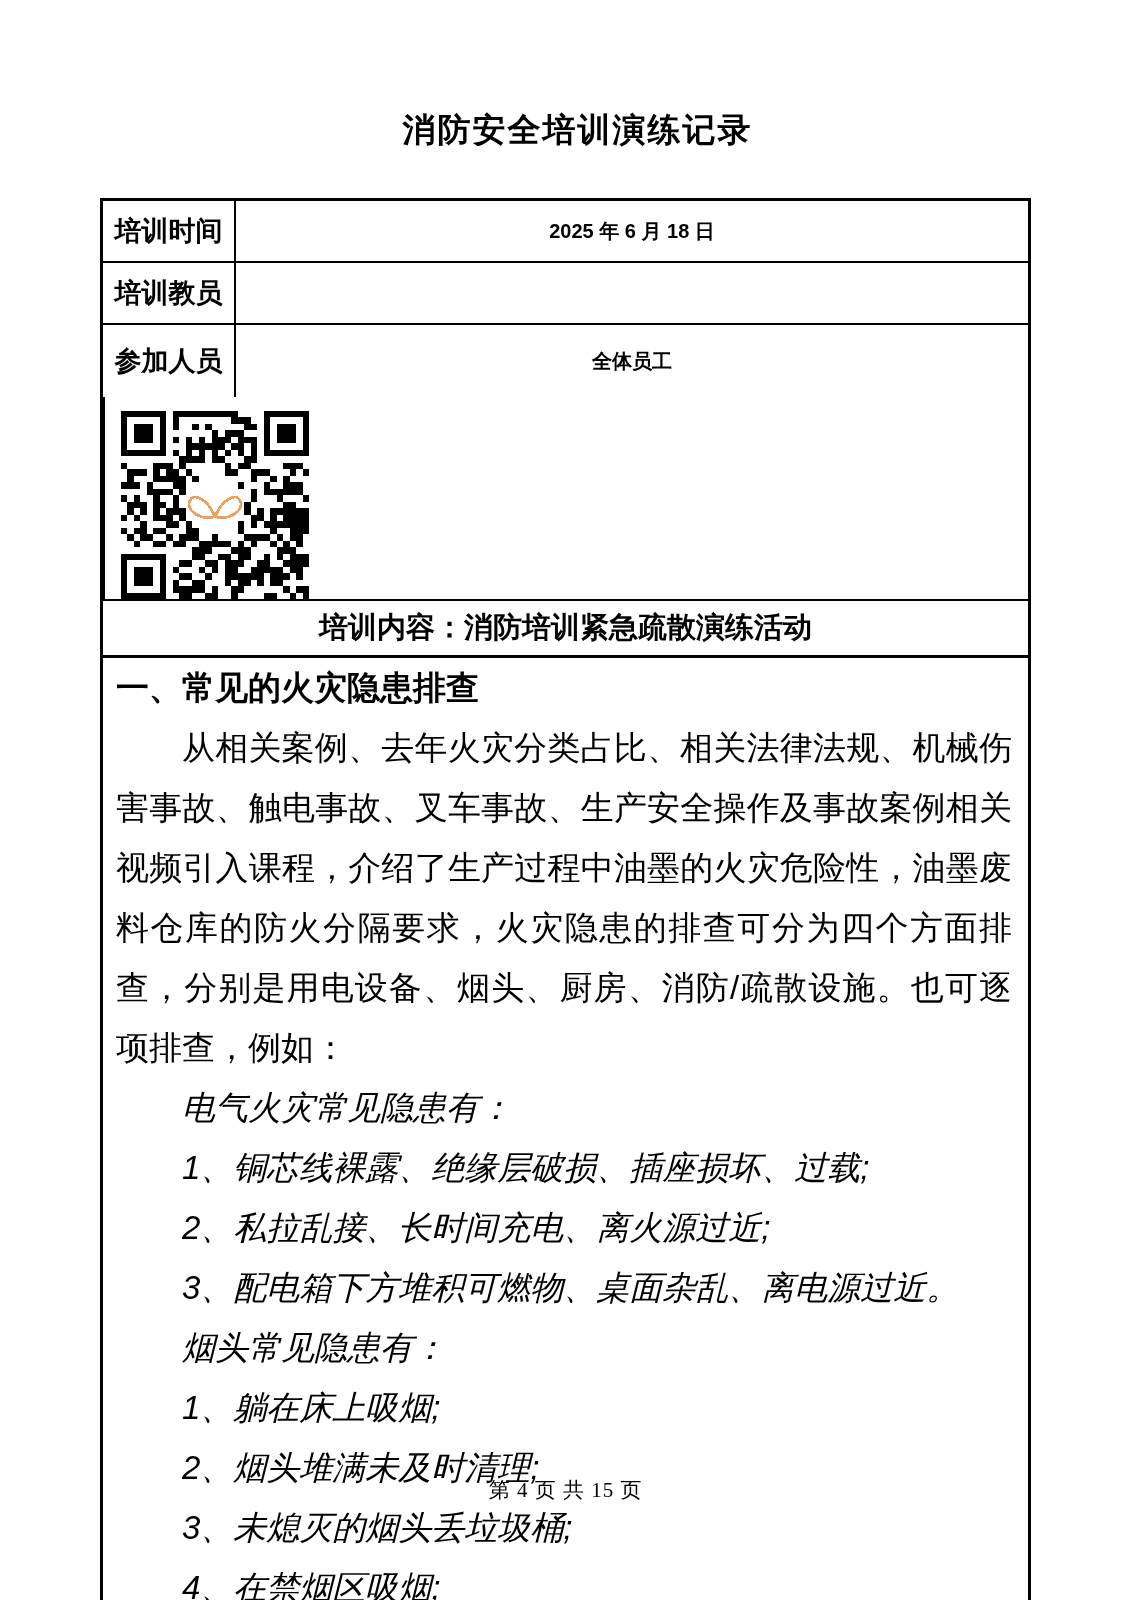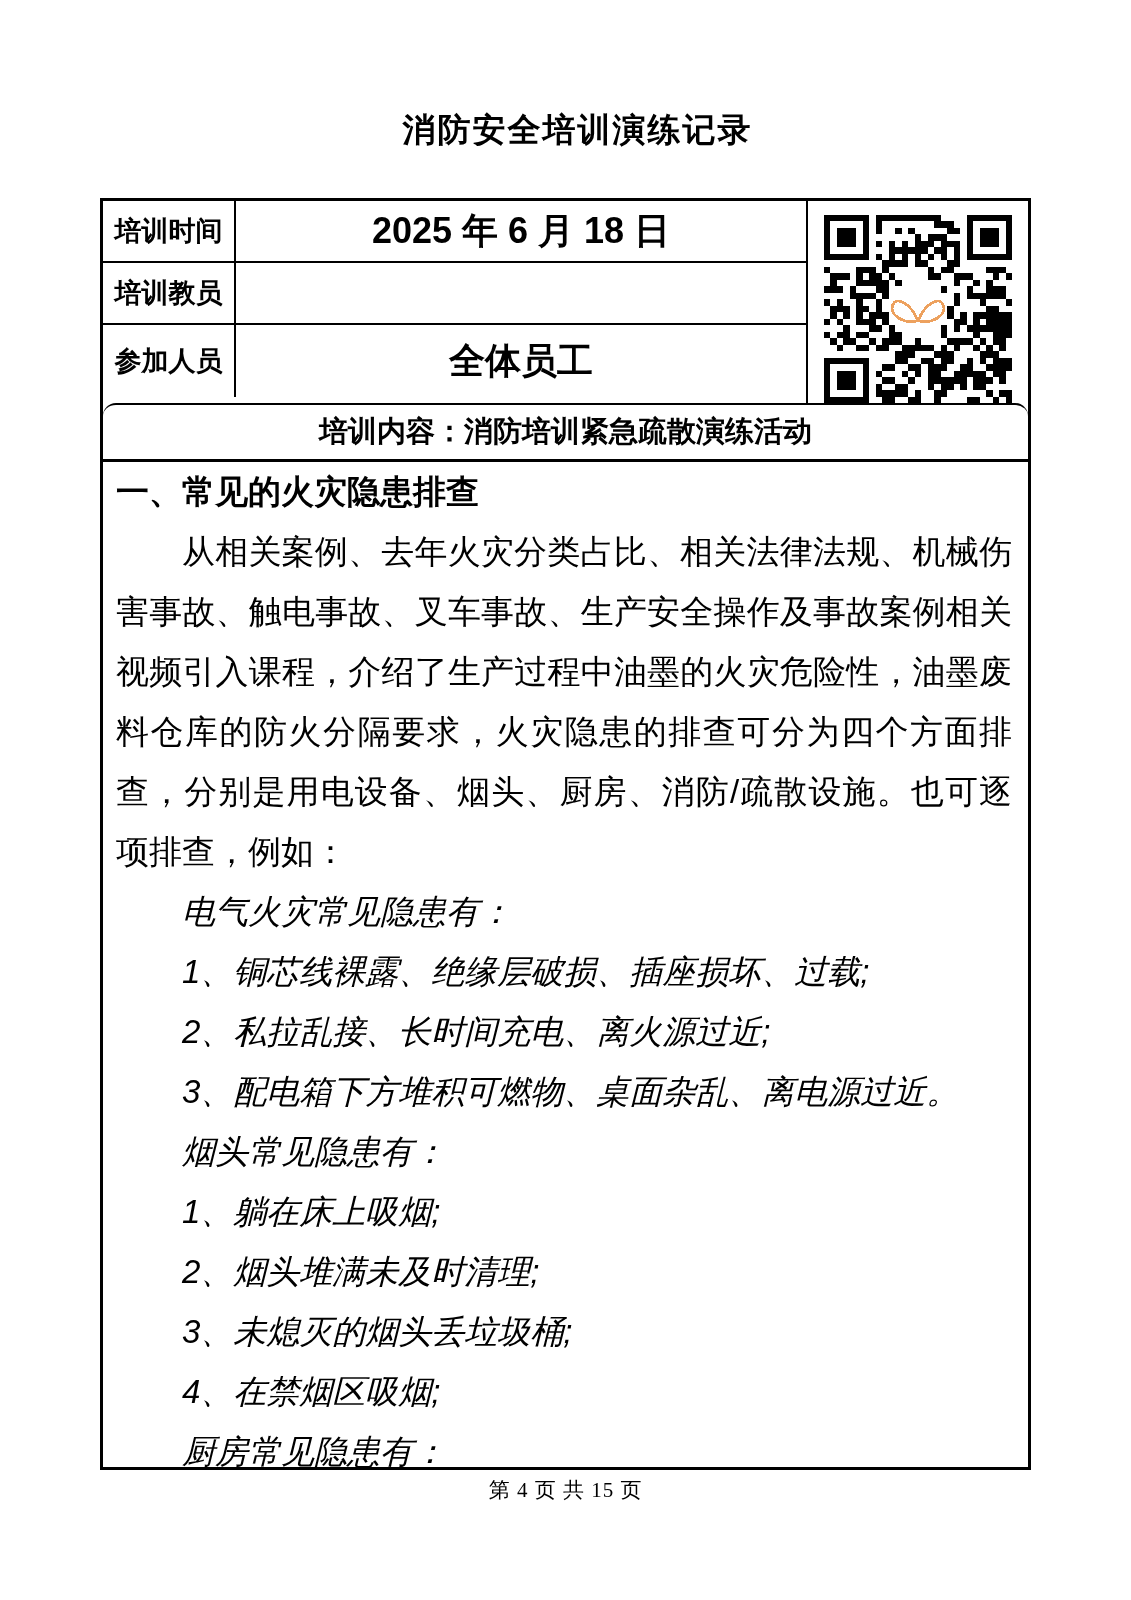--- a/index.html
+++ b/index.html
@@ -14,42 +14,42 @@
 
   .doc-title {
     position:absolute; top:108px; left:12px; width:100%;
     text-align:center; font-size:33px; font-weight:bold; letter-spacing:2px;
   }
 
   .doc-table {
     position:absolute; top:198px; left:100px; width:931px;
     border:3px solid #000;
   }
-  .top-section { display:flex; }
+  .top-section { display:flex;flex-direction:column; }
   .left-rows { flex:1; display:flex; flex-direction:column; }
   .t-row { display:flex; height:62px; border-bottom:2px solid #000; }
   .t-row:last-child { border-bottom:none; height:72px; }
   .t-label {
     width:133px; border-right:2px solid #000;
     display:flex; align-items:center; justify-content:center;
     font-size:27px; font-weight:bold;
   }
   .t-value {
     flex:1; display:flex; align-items:center; justify-content:center;
-    font-size:36px; font-weight:bold;
+    font-size:20px; font-weight:bold;
   }
   .qr-cell {
     width:222px; border-left:2px solid #000;
     display:flex; align-items:center; justify-content:center;
     padding-top:14px;
   }
   .content-title-row {
     border-top:2px solid #000; height:56px;
     display:flex; align-items:center; justify-content:center;
-    font-size:29px; font-weight:bold;border-radius:13px;
+    font-size:29px; font-weight:bold;
   }
   .content-box {
     border-top:3px solid #000;
     height:1008px;
     padding:0 16px 0 13px;
     font-size:33px; line-height:60px;
     overflow:hidden;
   }
   .section-heading { font-weight:bold; }
   .body-paragraph {

